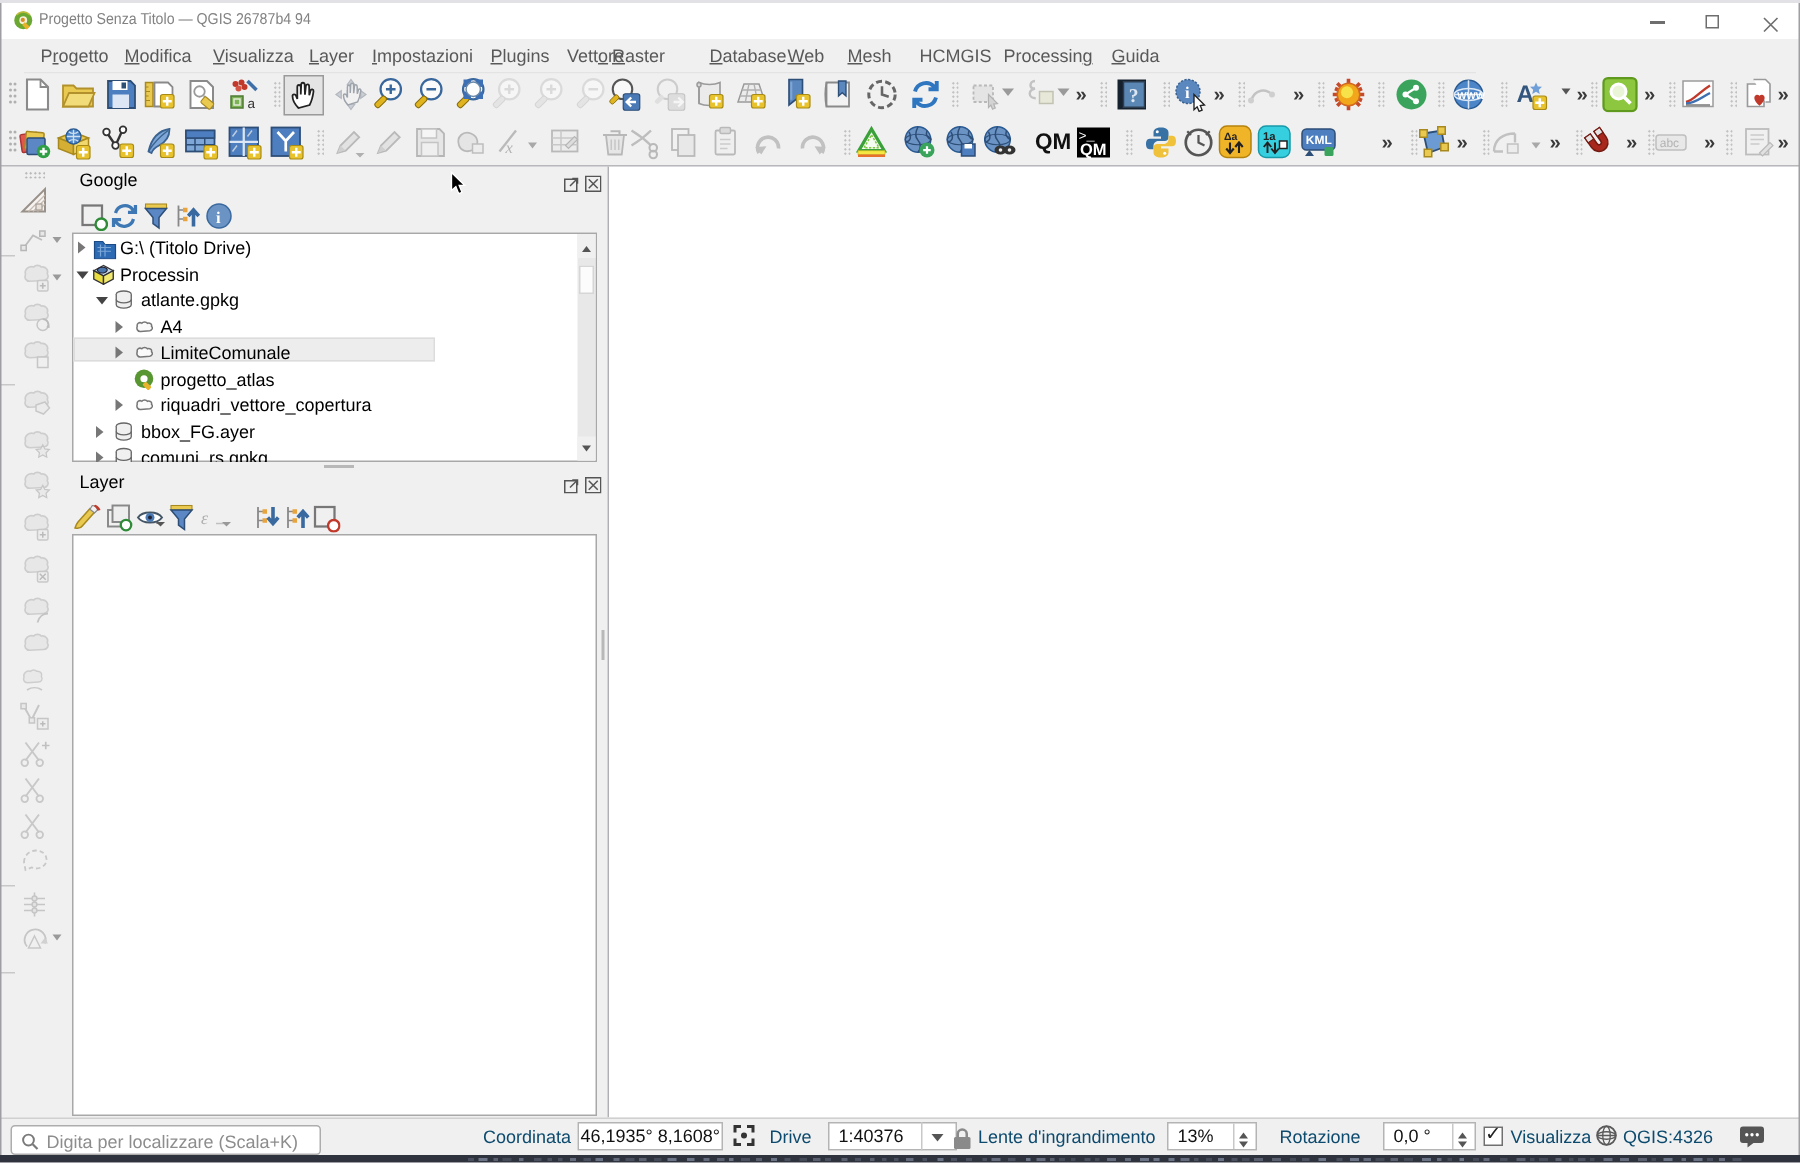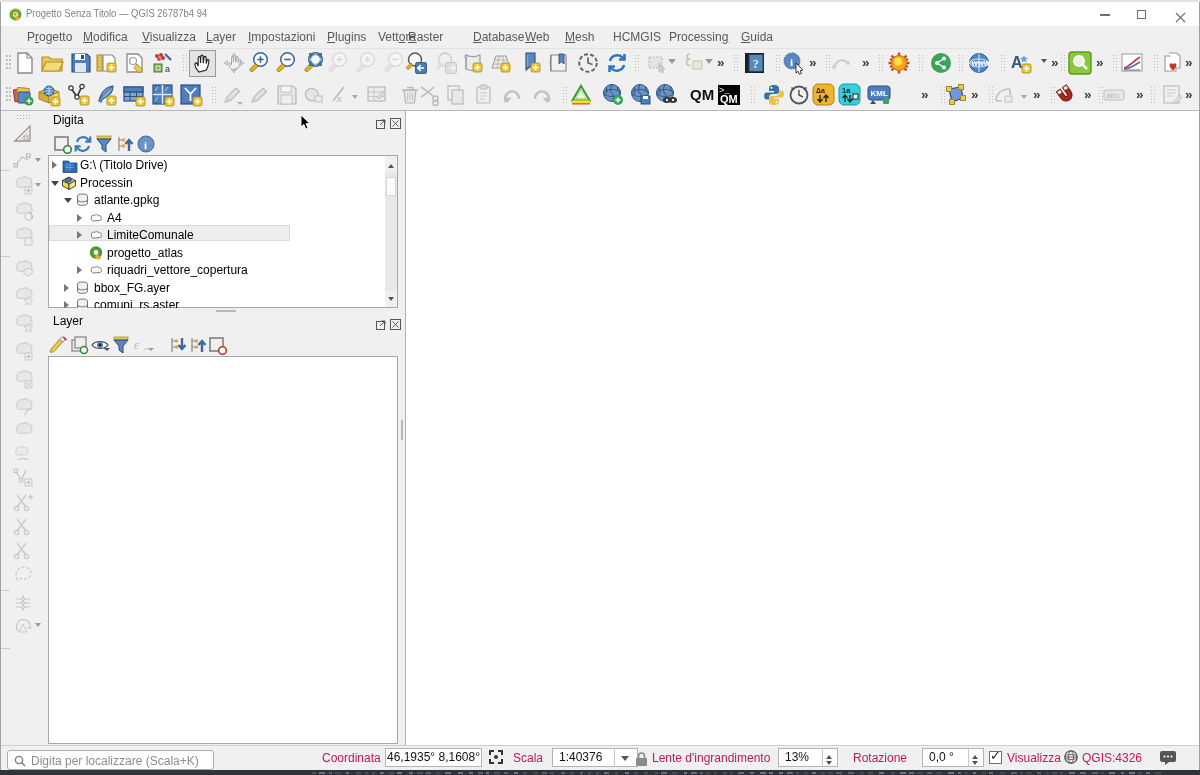--- a/index.html
+++ b/index.html
@@ -16,21 +16,21 @@
   #leftbar{left:0;top:110px;width:45px;height:635px;background:#f0f0f0;}
   #panels{left:45px;top:110px;width:355px;height:635px;background:#f0f0f0;}
   #canvas{left:405px;top:111px;width:795px;height:634px;background:#ffffff;border-left:1px solid #b0b0b4;box-sizing:border-box;}
   #statusbar{left:0;top:745px;width:1200px;height:24px;background:#f0f0f0;border-top:1px solid #d0d0d0;box-sizing:border-box;}
   #darkstrip{left:0;top:770px;width:1200px;height:5px;background:#2f333d;}
   .ic{position:absolute;width:24px;height:24px;}
   .ic svg{display:block;}
   .chev{position:absolute;font-size:13.5px;color:#3a3a3a;letter-spacing:-1px;font-weight:bold;}
   .ptext{font-size:12px;color:#000;}
   .treerow{position:absolute;font-size:12px;color:#000;white-space:nowrap;}
-  .sbtext{position:absolute;top:751px;font-size:12px;color:#be185d;}
+  .sbtext{position:absolute;top:751px;font-size:12px;color:#0c4a6e;}
   .sbbox{position:absolute;background:#fff;border:1px solid #b4b4b4;box-sizing:border-box;font-size:12px;color:#111;}
 </style>
 </head>
 <body>
 <div class="abs" id="titlebar"></div>
 <div class="abs" id="title-text">Progetto Senza Titolo — QGIS 26787b4 94</div>
 
 <div class="abs" style="left:9px;top:7px;width:13px;height:13px;">
 <svg width="13" height="13" viewBox="0 0 13 13">
 <circle cx="6.5" cy="6.5" r="6" fill="#6aa832"></circle>
@@ -63,21 +63,21 @@
   <span class="menu" style="left:653px;">Processin<u>g</u></span>
   <span class="menu" style="left:725px;"><u>G</u>uida</span>
 </div>
 
 <div class="abs" id="toolbar1"></div>
 <div class="abs" id="toolbar2"></div>
 <div class="abs" id="leftbar"></div>
 <div class="abs" id="panels"></div>
 <div class="abs" id="canvas"></div>
 
-<div class="abs ptext" style="left:53px;top:113px;font-size:12px;">Digita</div>
+<div class="abs ptext" style="left:53px;top:113px;font-size:12px;">Google</div>
 
 <div class="abs" style="left:376px;top:115px;width:11px;height:11px;"><svg width="11" height="11">
       <rect x="0.5" y="2.5" width="8" height="8" fill="none" stroke="#555"></rect>
       <path d="M4 7 L9 2 M5.5 2 H9 V5.5" stroke="#555" fill="none"></path>
     </svg></div>
 <div class="abs" style="left:390px;top:115px;width:11px;height:11px;"><svg width="11" height="11">
       <rect x="0.5" y="0.5" width="10" height="10" fill="none" stroke="#555"></rect>
       <path d="M2.5 2.5 l6 6 M8.5 2.5 l-6 6" stroke="#555"></path>
     </svg></div>
 
@@ -108,21 +108,21 @@
 
 <div class="sbbox" style="left:7px;top:750px;width:207px;height:20px;border-radius:3px;border-color:#adadad;color:#8d8d8d;">
   <svg style="position:absolute;left:6px;top:3.5px;" width="12" height="12" viewBox="0 0 12 12">
       <circle cx="5" cy="5" r="3.6" fill="none" stroke="#7a7a7a" stroke-width="1.3"></circle>
       <path d="M7.8 7.8 L11 11" stroke="#7a7a7a" stroke-width="1.5"></path>
     </svg>
   <span style="position:absolute;left:23px;top:2.5px;">Digita per localizzare (Scala+K)</span>
 </div>
 <div class="sbtext" style="left:322px;">Coordinata</div>
 <div class="sbbox" style="left:385px;top:748px;width:97px;height:19px;text-align:center;line-height:17px;">46,1935° 8,1608°</div>
-<div class="sbtext" style="left:513px;">Scala</div>
+<div class="sbtext" style="left:513px;">Drive</div>
 <div class="sbbox" style="left:552px;top:748px;width:86px;height:19px;line-height:17px;"><span style="margin-left:6px;">1:40376</span></div>
 <div class="sbtext" style="left:652px;">Lente d'ingrandimento</div>
 <div class="sbbox" style="left:778px;top:748px;width:60px;height:19px;line-height:17px;"><span style="margin-left:6px;">13%</span></div>
 <div class="sbtext" style="left:853px;">Rotazione</div>
 <div class="sbbox" style="left:922px;top:748px;width:62px;height:19px;line-height:17px;"><span style="margin-left:6px;">0,0 °</span></div>
 <div class="sbtext" style="left:1007px;">Visualizza</div>
 <div class="sbtext" style="left:1082px;">QGIS:4326</div>
 <div class="ic" style="left:5px;top:53px;width:8px;height:20px;">
     <svg width="8" height="20" viewBox="0 0 8 20">
       <circle cx="2" cy="3" r="1" fill="#b0b0b0"></circle>
@@ -1015,21 +1015,21 @@
   </div>
 <div class="treerow" style="left:94px;top:280.5px;">bbox_FG.ayer</div>
 <div class="abs" style="left:64px;top:301px;width:0;height:0;border:4px solid transparent;border-left:5px solid #777;"></div>
 <div class="ic" style="left:76px;top:298px;width:13px;height:14px;">
     <svg width="13" height="14" viewBox="0 0 13 14">
       <ellipse cx="6.5" cy="3.2" rx="5" ry="2.2" fill="#f0f0f0" stroke="#666" stroke-width="0.9"></ellipse>
       <path d="M1.5 3.2 v7 c0 1.2 2.2 2.2 5 2.2 s5 -1 5 -2.2 v-7" fill="#f0f0f0" stroke="#666" stroke-width="0.9"></path>
       <path d="M1.5 6.7 c0 1.2 2.2 2.2 5 2.2 s5 -1 5 -2.2" fill="none" stroke="#666" stroke-width="0.9"></path>
     </svg>
   </div>
-<div class="treerow" style="left:94px;top:298px;">comuni_rs.aster</div>
+<div class="treerow" style="left:94px;top:298px;">comuni_rs.gpkg</div>
 <div class="abs" style="left:388px;top:161px;width:0;height:0;border:3.5px solid transparent;border-bottom:4.5px solid #555;"></div>
 <div class="abs" style="left:388px;top:297px;width:0;height:0;border:3.5px solid transparent;border-top:4.5px solid #555;"></div>
 <div class="ic" style="left:486px;top:747px;width:20px;height:20px;">
     <svg width="20" height="20" viewBox="0 0 20 20">
       <path d="M3 3 h5 v2 H5 v3 H3 z M12 3 h5 v5 h-2 V5 h-3 z M3 12 h2 v3 h3 v2 H3 z M15 12 h2 v5 h-5 v-2 h3 z" fill="#333"></path>
       <circle cx="10" cy="10" r="2" fill="#333"></circle>
     </svg>
   </div>
 <div class="abs" style="left:614px;top:748px;width:22px;height:19px;border-left:1px solid #c8c8c8;"></div>
 <div class="abs" style="left:621px;top:756px;width:0;height:0;border:4px solid transparent;border-top:5px solid #555;"></div>

